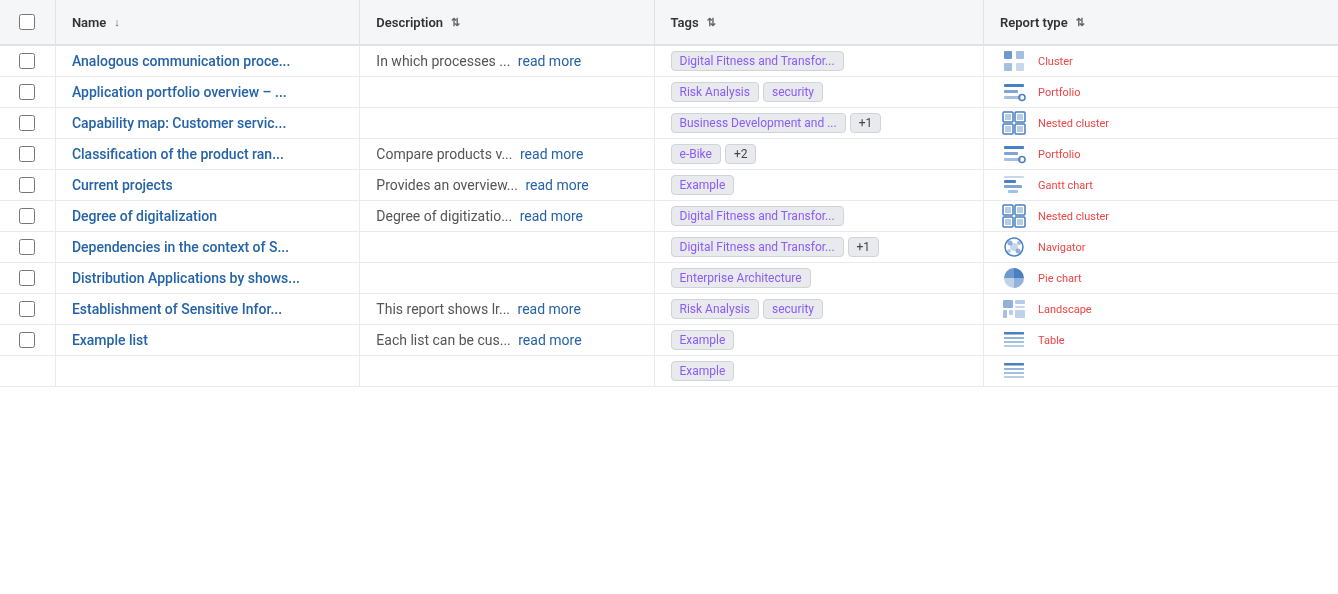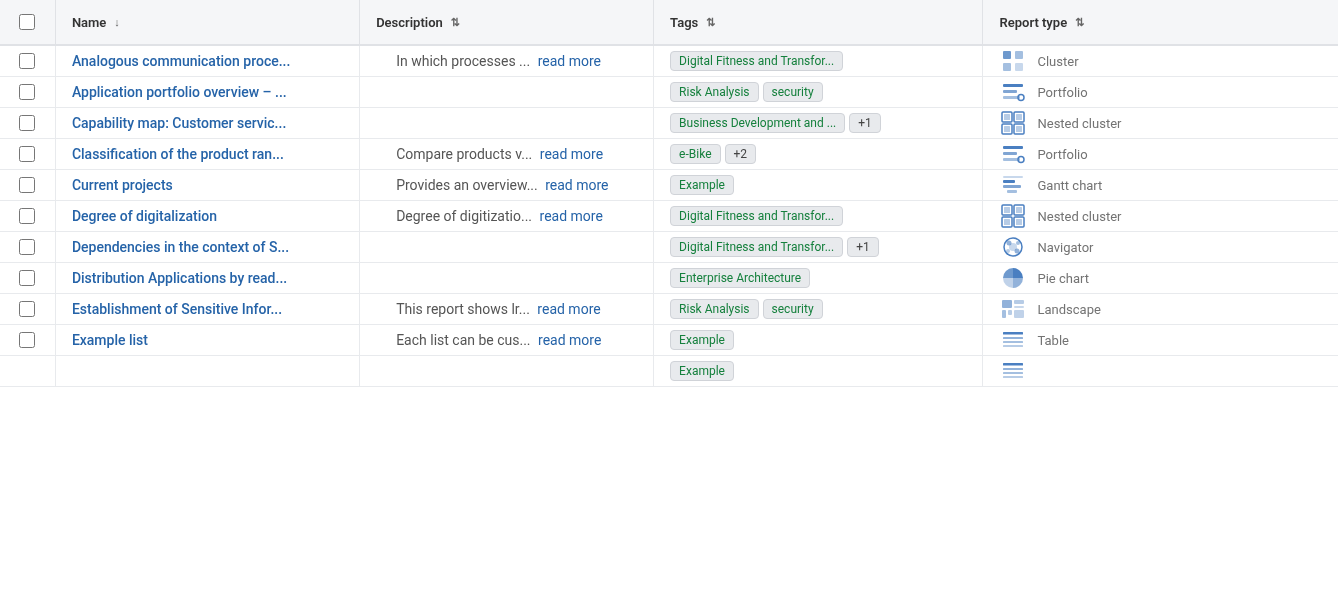--- a/index.html
+++ b/index.html
@@ -62,36 +62,36 @@
       font-size: 11px;
       color: #666;
     }
 
     .name-link {
       color: #2563a8;
       text-decoration: none;
       font-weight: 500;
     }
 
-    .desc-text { color: #555; margin-left: 20px; }
+    .desc-text { color: #555; }
     .read-more {
       color: #2563a8;
       cursor: pointer;
       margin-left: 4px;
       text-decoration: none;
     }
 
     .tag {
       display: inline-block;
       background: #e8eaed;
       border: 1px solid #d0d3d8;
       border-radius: 4px;
       padding: 2px 8px;
       font-size: 12px;
-      color: #15803d;
+      color: #8b5cf6;
       margin-right: 4px;
       white-space: nowrap;
     }
     .tag-plus {
       display: inline-block;
       background: #e8eaed;
       border: 1px solid #d0d3d8;
       border-radius: 4px;
       padding: 2px 8px;
       font-size: 12px;
@@ -108,21 +108,21 @@
       height: 28px;
       display: flex;
       align-items: center;
       justify-content: center;
       flex-shrink: 0;
     }
     .report-icon svg {
       width: 24px;
       height: 24px;
     }
-    .report-label { color: #737373; font-size: 13px; }
+    .report-label { color: #ef4444; font-size: 11px; }
 
     .header-sort {
       display: inline-flex;
       align-items: center;
       gap: 4px;
       cursor: pointer;
     }
   </style>
 </head>
 <body>
@@ -332,21 +332,21 @@
       <span class="report-label">Navigator</span>
     </div>
         </td>
       </tr>
       <tr>
         <td class="col-check">
           <div class="checkbox-header">
             <input type="checkbox" style="">
           </div>
         </td>
-        <td class="col-name"><a class="name-link" href="#">Distribution Applications by read...</a></td>
+        <td class="col-name"><a class="name-link" href="#">Distribution Applications by shows...</a></td>
         <td class="col-desc"></td>
         <td class="col-tags"><span class="tag">Enterprise Architecture</span></td>
         <td class="col-type">
     <div class="report-type-cell">
       <div class="report-icon">
               <svg viewBox="0 0 24 24" fill="none">
                 <path d="M12 2 A10 10 0 0 1 22 12 L12 12 Z" fill="#4a7fc1"></path>
                 <path d="M22 12 A10 10 0 0 1 12 22 L12 12 Z" fill="#4a7fc1" opacity="0.6"></path>
                 <path d="M12 22 A10 10 0 0 1 2 12 L12 12 Z" fill="#4a7fc1" opacity="0.35"></path>
                 <path d="M2 12 A10 10 0 0 1 12 2 L12 12 Z" fill="#4a7fc1" opacity="0.8"></path>

